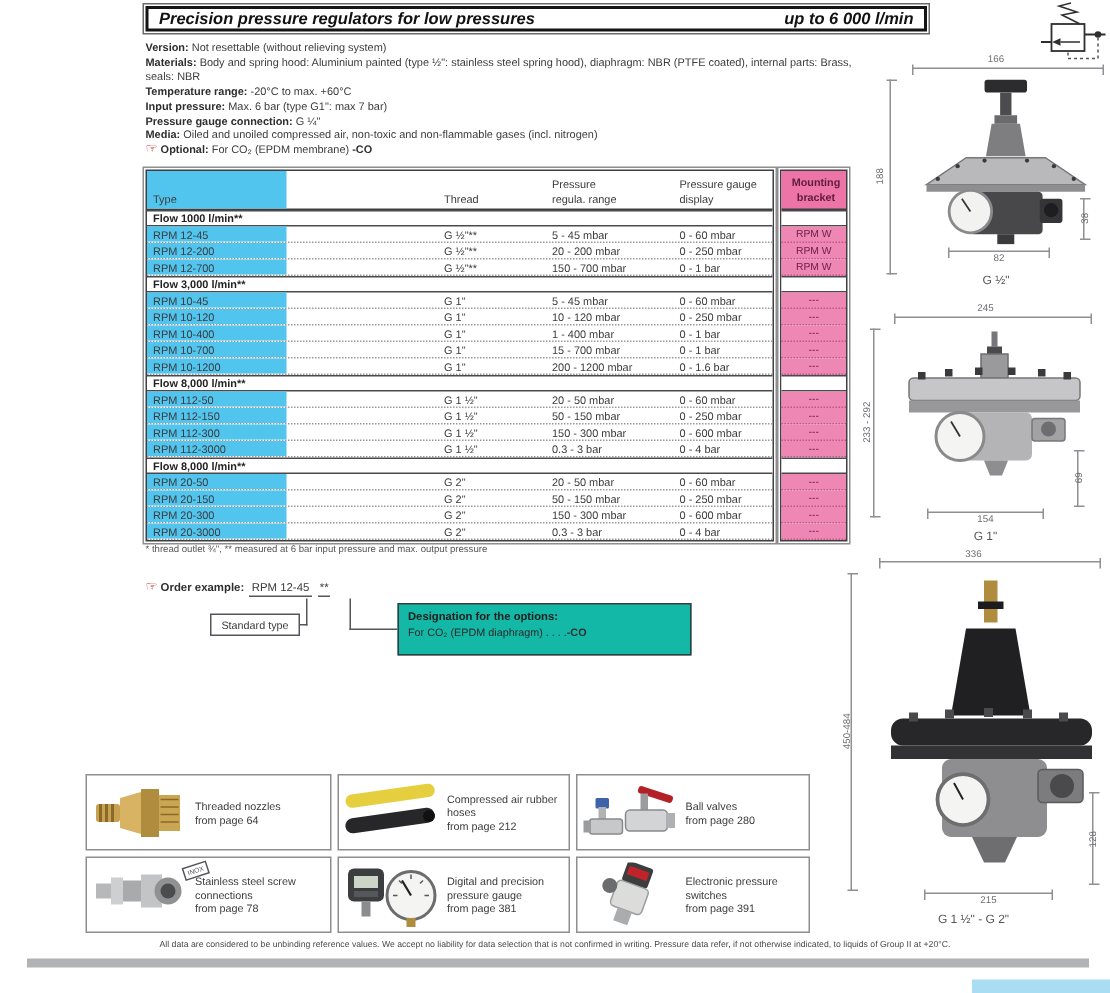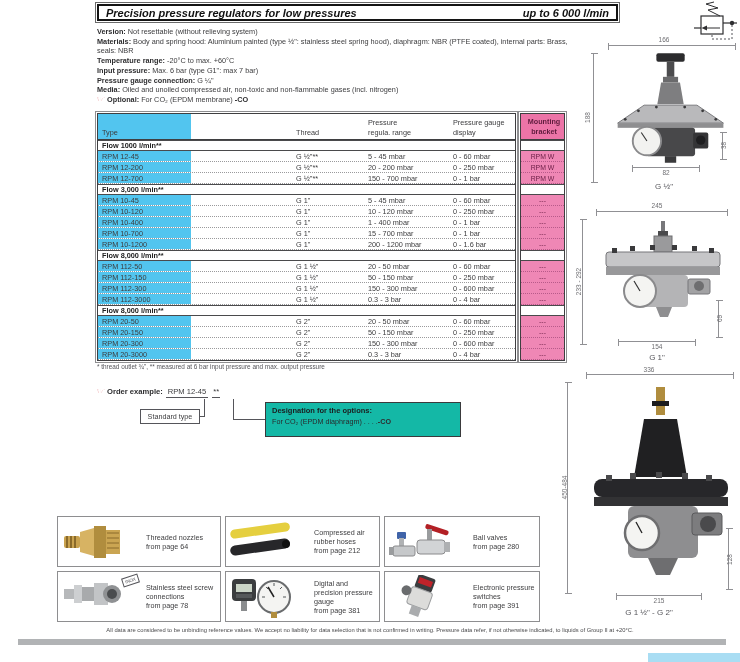--- a/index.html
+++ b/index.html
@@ -59,21 +59,21 @@
     border:1px solid #3a3a3c; padding:3px 6px; }
   .desig-box .dt { font-size:7.5px; font-weight:bold; color:#1c1c1e; }
   .desig-box .dl { font-size:7.2px; color:#2a2a2c; margin-top:2px; }
 
   
   .acc-grid { position:absolute; left:57px; top:516px; width:483px;
     display:grid; grid-template-columns:164px 155px 156px; grid-auto-rows:51px; gap:4px 4px; }
   .acc-cell { border:1px solid #8e8e90; background:#fff; display:flex; align-items:center; position:relative; }
   .acc-img { width:64px; height:44px; flex:0 0 64px; margin-left:2px; }
   .acc-img svg { width:100%; height:100%; }
-  .acc-text { font-size:7.2px; line-height:9px; color:#3c3c3e; padding-left:6px; padding-right:2px;margin-left:16px; }
+  .acc-text { font-size:7.2px; line-height:9px; color:#3c3c3e; padding-left:6px; padding-right:2px; }
   .inox-badge { position:absolute; left:64px; top:4px; font-size:4.5px; color:#55555a;
     border:1px solid #55555a; padding:1px 2px; transform:rotate(-18deg); background:#fff; }
 
   
   .fig { position:absolute; }
   .dimh { position:absolute; border-top:1px solid #909094; }
   .dimh::before,.dimh::after { content:""; position:absolute; top:-3px; width:1px; height:7px; background:#909094; }
   .dimh::before { left:0; } .dimh::after { right:0; }
   .dimv { position:absolute; border-left:1px solid #909094; }
   .dimv::before,.dimv::after { content:""; position:absolute; left:-3px; height:1px; width:7px; background:#909094; }

